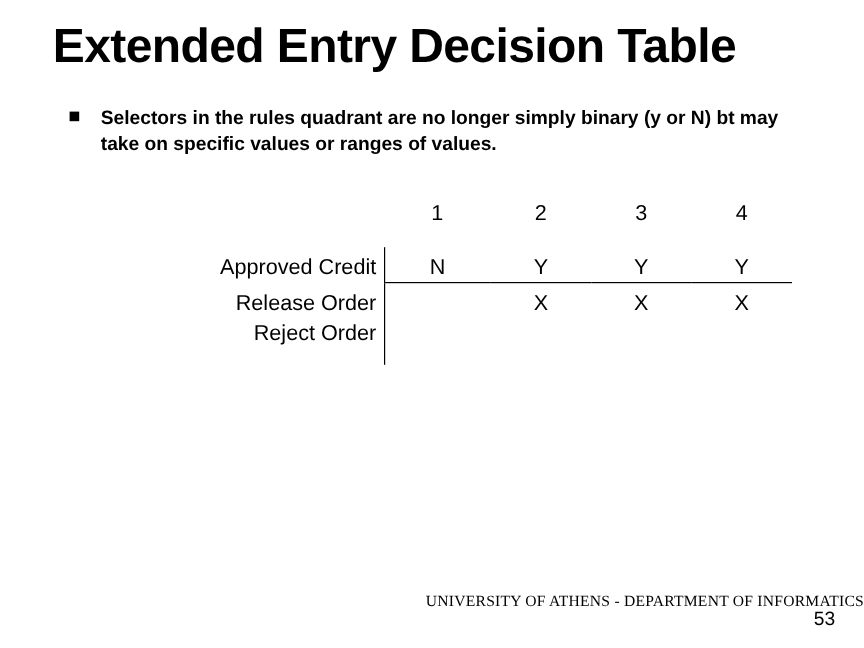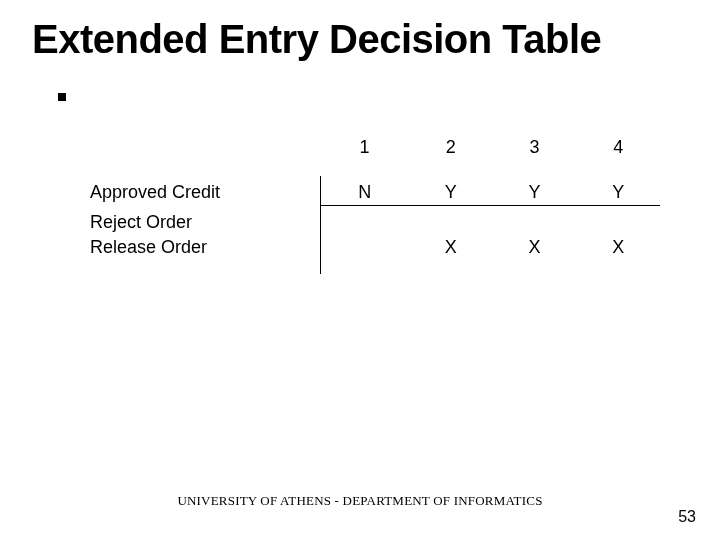--- a/index.html
+++ b/index.html
@@ -9,21 +9,21 @@
     background: #fff;
     font-family: Arial, Helvetica, sans-serif;
     color: #000;
     position: relative;
     overflow: hidden;
   }
   .title {
     font-size: 40px;
     font-weight: bold;
     line-height: 1.05;
-    padding: 18px 0 0 32px;
+    padding: 18px 0 0 44px;
     letter-spacing: -0.5px;
   }
   .bullet-block {
     display: flex;
     align-items: flex-start;
     padding: 28px 60px 0 58px;
   }
   .bullet-marker {
     width: 8px;
     height: 8px;
@@ -44,21 +44,21 @@
     border-collapse: collapse;
     width: 100%;
   }
   td {
     font-size: 18px;
     padding: 2px 6px;
     text-align: center;
     vertical-align: top;
   }
   td.label {
-    text-align: left;
+    text-align: right;
     width: 230px;
     padding-left: 0;
   }
   tr.header-row td {
     padding-bottom: 18px;
     padding-top: 6px;
   }
   tr.cond-top td { padding-top: 6px; }
   tr.cond-bot td { padding-bottom: 12px; }
   tr.act-top td  { padding-top: 12px; }
@@ -66,21 +66,21 @@
     border-top: 1.5px solid #000;
     height: 0; padding: 0;
   }
   .vline {
     border-left: 1.5px solid #000;
   }
   .footer {
     position: absolute;
     bottom: 30px;
     left: 0; right: 0;
-    text-align: center;
+    text-align: right;
     font-family: "Times New Roman", Times, serif;
     font-size: 13px;
     line-height: 1.35;
   }
   .footer .line1 { letter-spacing: 0.2px; }
   .footer .line2 { font-weight: bold; }
   .page-num {
     position: absolute;
     bottom: 14px;
     right: 24px;
@@ -88,20 +88,21 @@
     font-family: Arial, sans-serif;
   }
 </style>
 </head>
 <body>
 
 <div class="title">Extended Entry Decision Table</div>
 
 <div class="bullet-block">
   <div class="bullet-marker"></div>
+  <div class="bullet-text">Selectors in the rules quadrant are no longer simply binary (y or N) bt may take on specific values or ranges of values.</div>
 </div>
 
 <div class="table-wrap">
   <table>
     <tbody>
         <tr class="header-row">
       <td class="label"></td>
       <td>1</td>
       <td>2</td>
       <td>3</td>
@@ -115,32 +116,32 @@
       <td>Y</td>
     </tr>
     <tr class="hline">
       <td></td>
           <td class="hl vline"></td>
           <td class="hl"></td>
           <td class="hl"></td>
           <td class="hl"></td>
     </tr>
     <tr>
+      <td class="label">Release Order</td>
+      <td class="vline"></td>
+      <td>X</td>
+      <td>X</td>
+      <td>X</td>
+    </tr>
+    <tr>
       <td class="label">Reject Order</td>
       <td class="vline"></td>
       <td></td>
       <td></td>
       <td></td>
-    </tr>
-    <tr>
-      <td class="label">Release Order</td>
-      <td class="vline"></td>
-      <td>X</td>
-      <td>X</td>
-      <td>X</td>
     </tr>
     <tr>
       <td class="label"></td>
       <td class="vline" style="height:14px"></td>
           <td></td>
           <td></td>
           <td></td>
     </tr>
   </tbody>
     </table>

